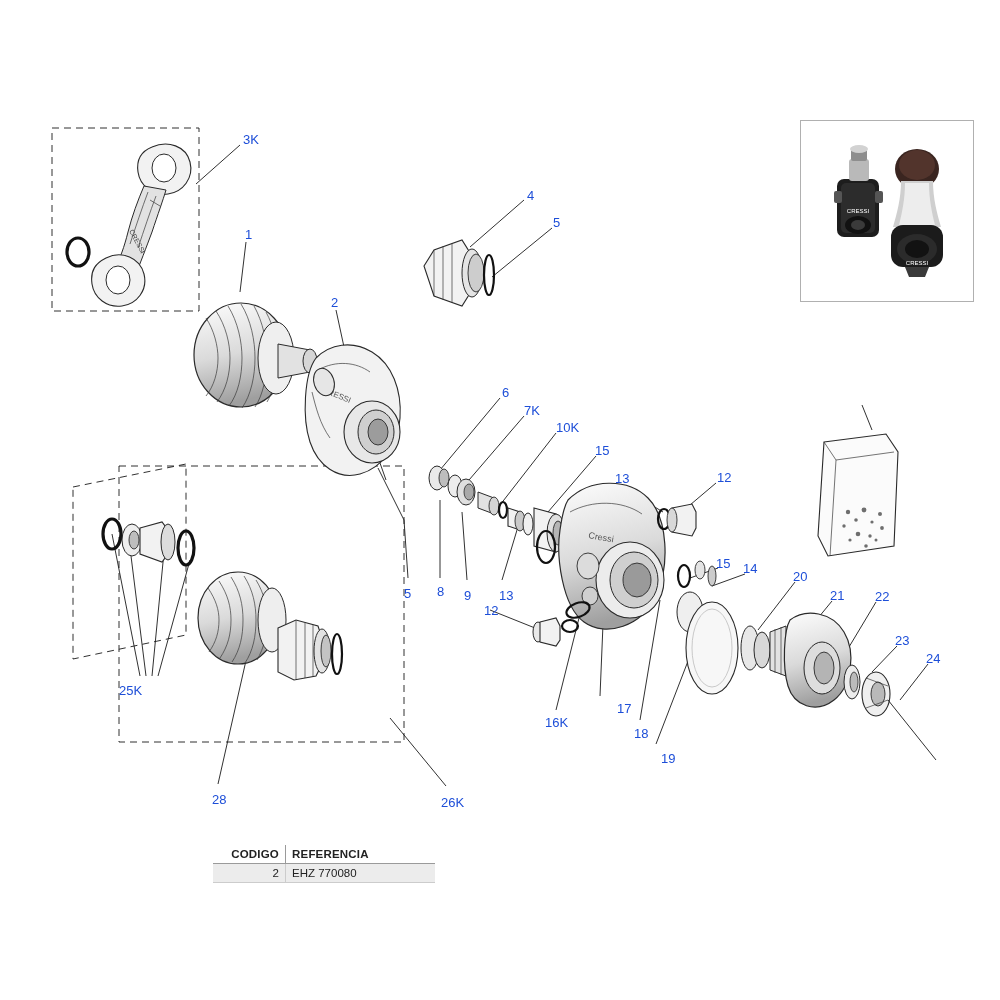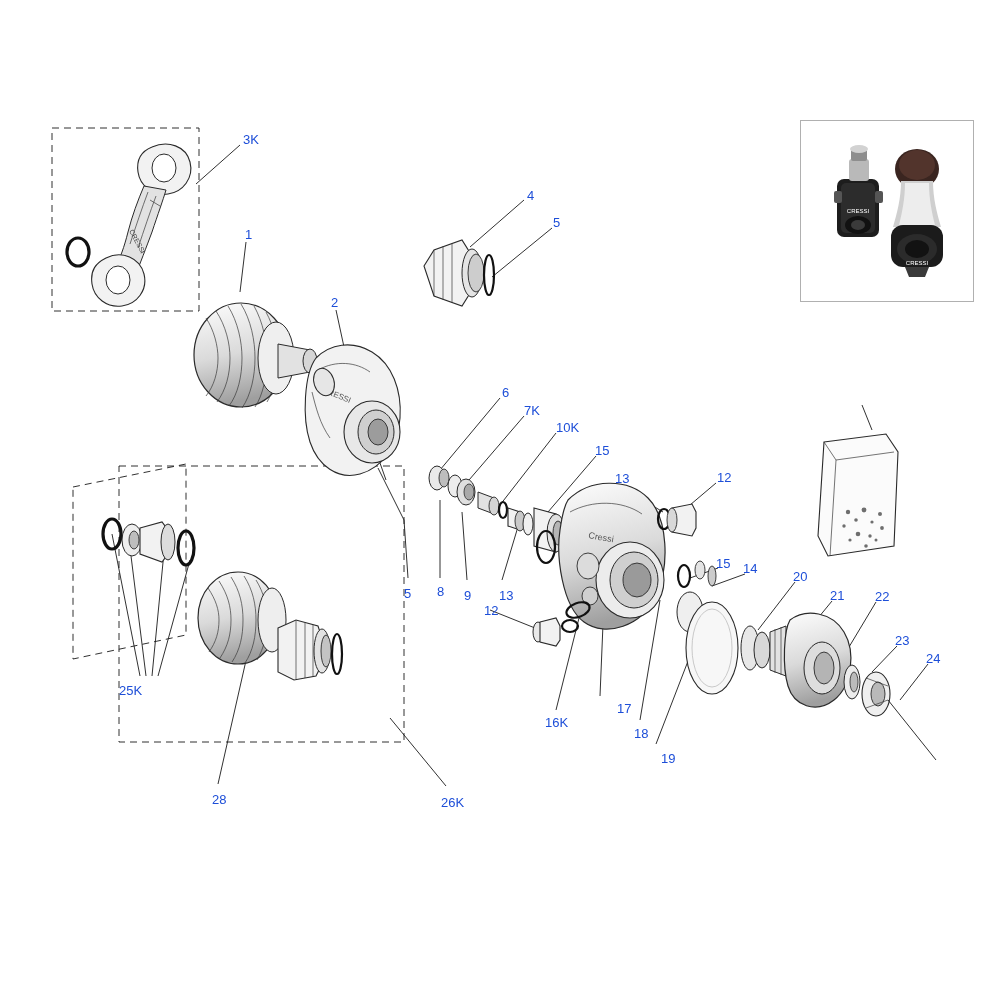--- a/index.html
+++ b/index.html
@@ -373,14 +373,28 @@
     <span class="callout" style="left:545px; top:716px;">16K</span>
     <span class="callout" style="left:594px; top:702px;margin-left:23px;">17</span>
     <span class="callout" style="left:634px; top:727px;">18</span>
     <span class="callout" style="left:648px; top:752px;margin-left:13px;">19</span>
     <span class="callout" style="left:404px; top:587px;">5</span>
     <span class="callout" style="left:119px; top:684px;">25K</span>
     <span class="callout" style="left:212px; top:793px;text-align:right;">28</span>
     <span class="callout" style="left:441px; top:796px;">26K</span>
   </div>
 
+  <table id="parts-table">
+    <thead>
+      <tr>
+        <th class="col-code">CODIGO</th>
+        <th>REFERENCIA</th>
+      </tr>
+    </thead>
+    <tbody>
+      <tr>
+        <td class="col-code">2</td>
+        <td>EHZ 770080</td>
+      </tr>
+    </tbody>
+  </table>
 
 </div>
 
 </body></html>

